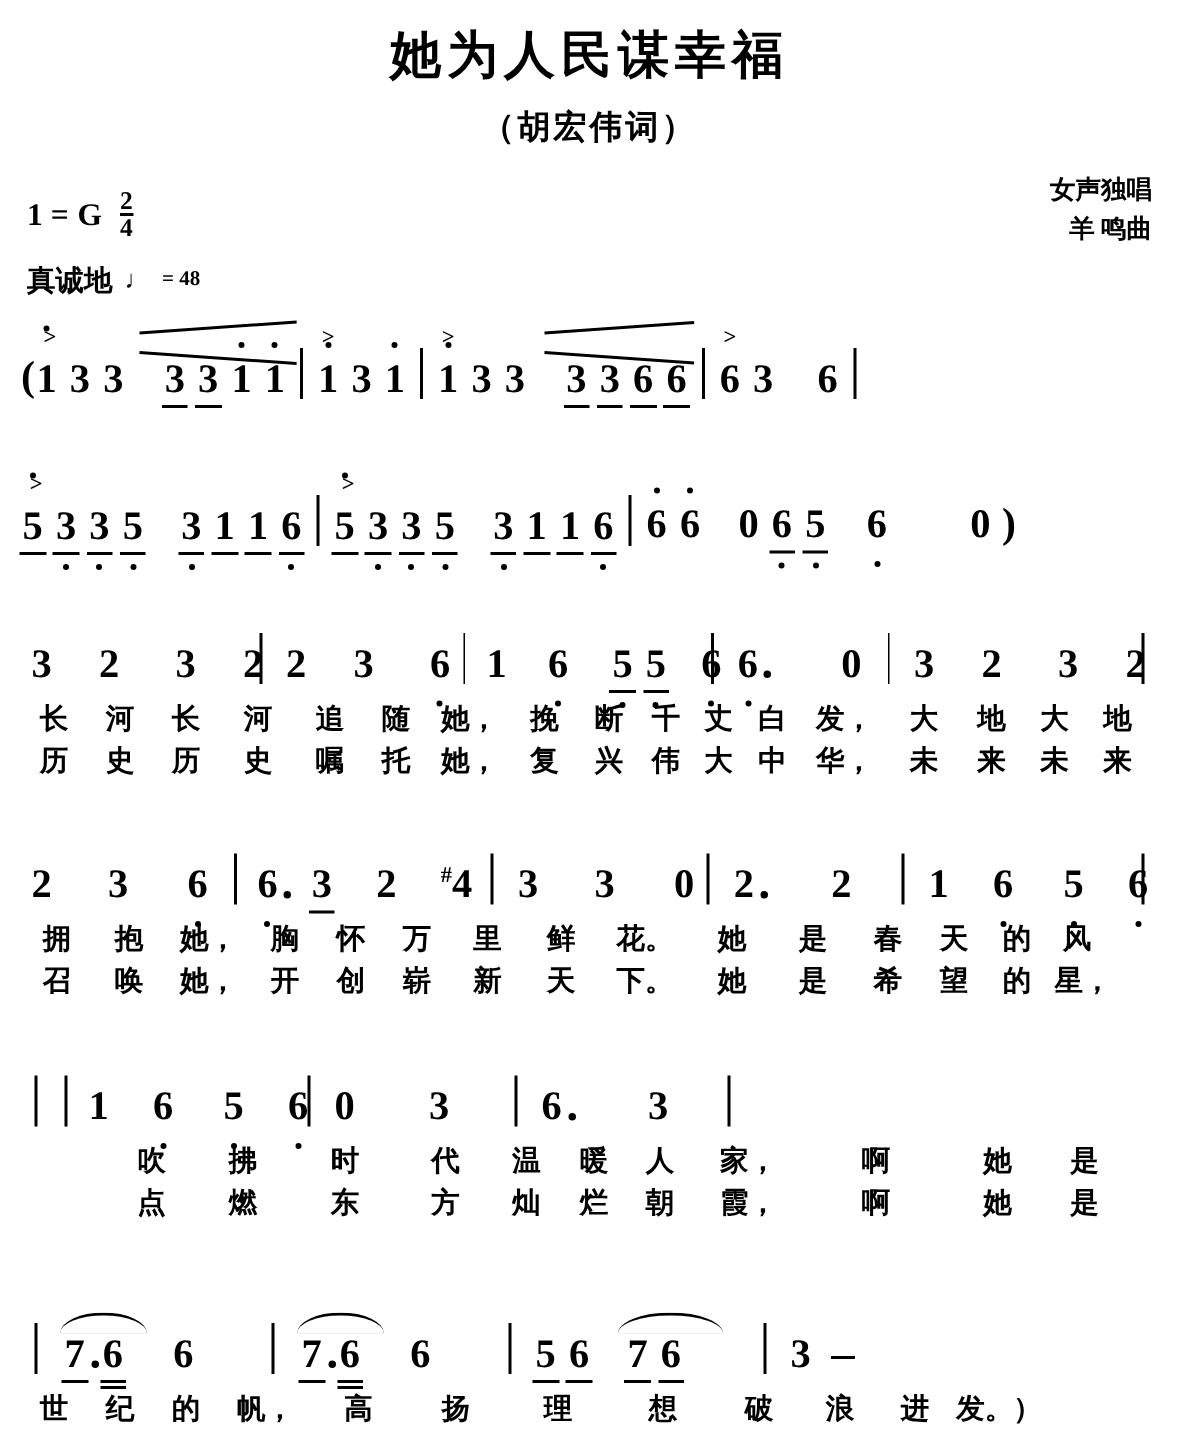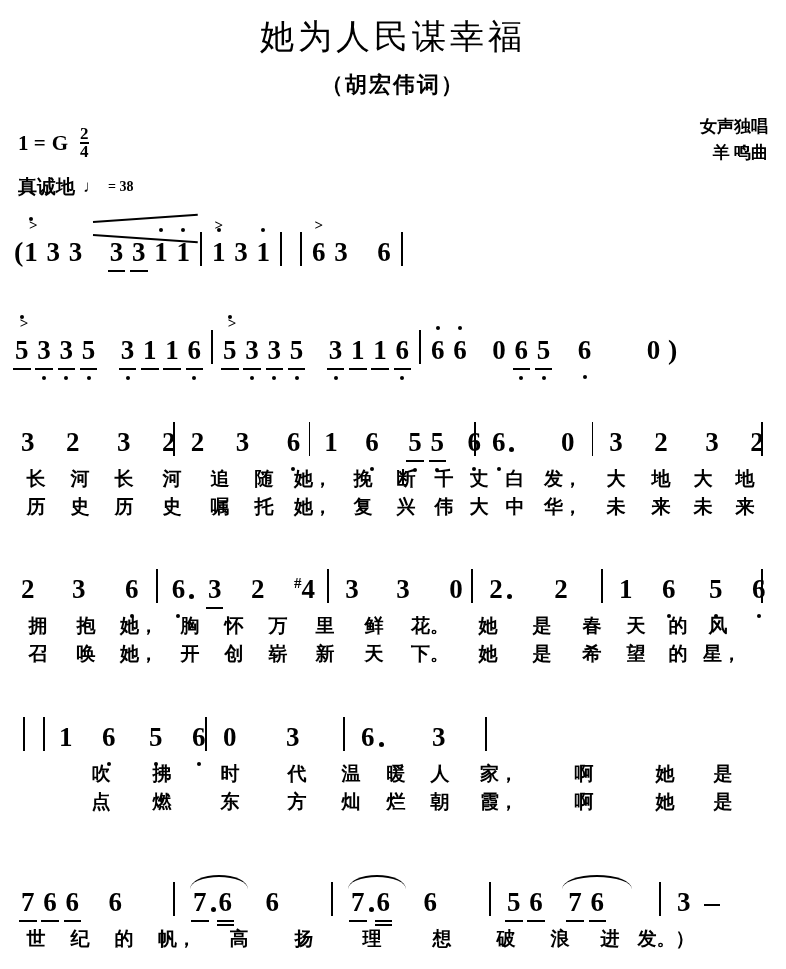--- a/index.html
+++ b/index.html
@@ -17,21 +17,21 @@
   }
   .sheet {
     position: relative;
     width: 786px;
     height: 969px;
   }
   
   .title {
     text-align: center;
     font-size: 34px;
-    font-weight: normal;
+    font-weight: bold;
     letter-spacing: 4px;
     margin-top: 14px;
     font-family: "Liberation Serif", serif;
   }
   .subtitle {
     text-align: center;
     font-size: 22px;
     font-weight: bold;
     margin-top: 10px;
     letter-spacing: 2px;
@@ -232,21 +232,21 @@
     <span style="margin-left:6px">G</span>
     <span class="meter">
       <span class="num">2</span>
       <span class="den">4</span>
     </span>
   </div>
 
   <div class="tempoline">
     <span>真诚地</span>
     <span class="qnote">♩</span>
-    <span class="note-eq">= 38</span>
+    <span class="note-eq">= 48</span>
   </div>
 
   <div class="system" style="top:208px;">
     <div class="staffrow">
       <span class="paren">(</span>
       <span class="cell">
         <span class="note accent dotlow">1</span>
         <span class="note">3</span>
         <span class="note">3</span>
         <span class="spacer" style="width:12px"></span>
@@ -256,20 +256,31 @@
         <span class="note u1 dothigh">1</span>
         <span class="hairpin cresc" style="left:70px; top:-16px; width:105px;"></span>
       </span>
       <span class="bar"></span>
       <span class="cell">
         <span class="note accent dothigh">1</span>
         <span class="note">3</span>
         <span class="note dothigh">1</span>
       </span>
       <span class="bar"></span>
+      <span class="cell">
+        <span class="note accent dothigh">1</span>
+        <span class="note">3</span>
+        <span class="note">3</span>
+        <span class="spacer" style="width:12px"></span>
+        <span class="note u1">3</span>
+        <span class="note u1">3</span>
+        <span class="note u1">6</span>
+        <span class="note u1">6</span>
+        <span class="hairpin cresc" style="left:72px; top:-16px; width:100px;"></span>
+      </span>
       <span class="bar"></span>
       <span class="cell">
         <span class="note accent">6</span>
         <span class="note">3</span>
         <span class="spacer" style="width:14px"></span>
         <span class="note">6</span>
       </span>
       <span class="bar"></span>
     </div>
   </div>
@@ -534,27 +545,20 @@
       <span class="lcell" style="width:44px">朝</span>
       <span class="lcell" style="width:74px">霞，</span>
       <span class="lcell" style="width:96px">啊</span>
       <span class="lcell" style="width:66px">她</span>
       <span class="lcell" style="width:50px">是</span>
     </div>
   </div>
 
   <div class="system" style="top:858px;">
     <div class="staffrow">
-      <span class="cell" style="width:150px; text-align:left;">
-        <span class="note u1" style="margin-left:6px">7</span>
-        <span class="note u1">6</span>
-        <span class="note u1">6</span>
-        <span class="spacer" style="width:14px"></span>
-        <span class="note">6</span>
-      </span>
       <span class="bar"></span>
       <span class="cell" style="width:138px; text-align:left;">
         <span class="note u1" style="margin-left:8px">7</span><span class="augdot"></span><span class="note u2">6</span>
         <span class="spacer" style="width:18px"></span>
         <span class="note">6</span>
         <span class="tie" style="left:6px; width:58px;"></span>
       </span>
       <span class="bar"></span>
       <span class="cell" style="width:138px; text-align:left;">
         <span class="note u1" style="margin-left:8px">7</span><span class="augdot"></span><span class="note u2">6</span>

